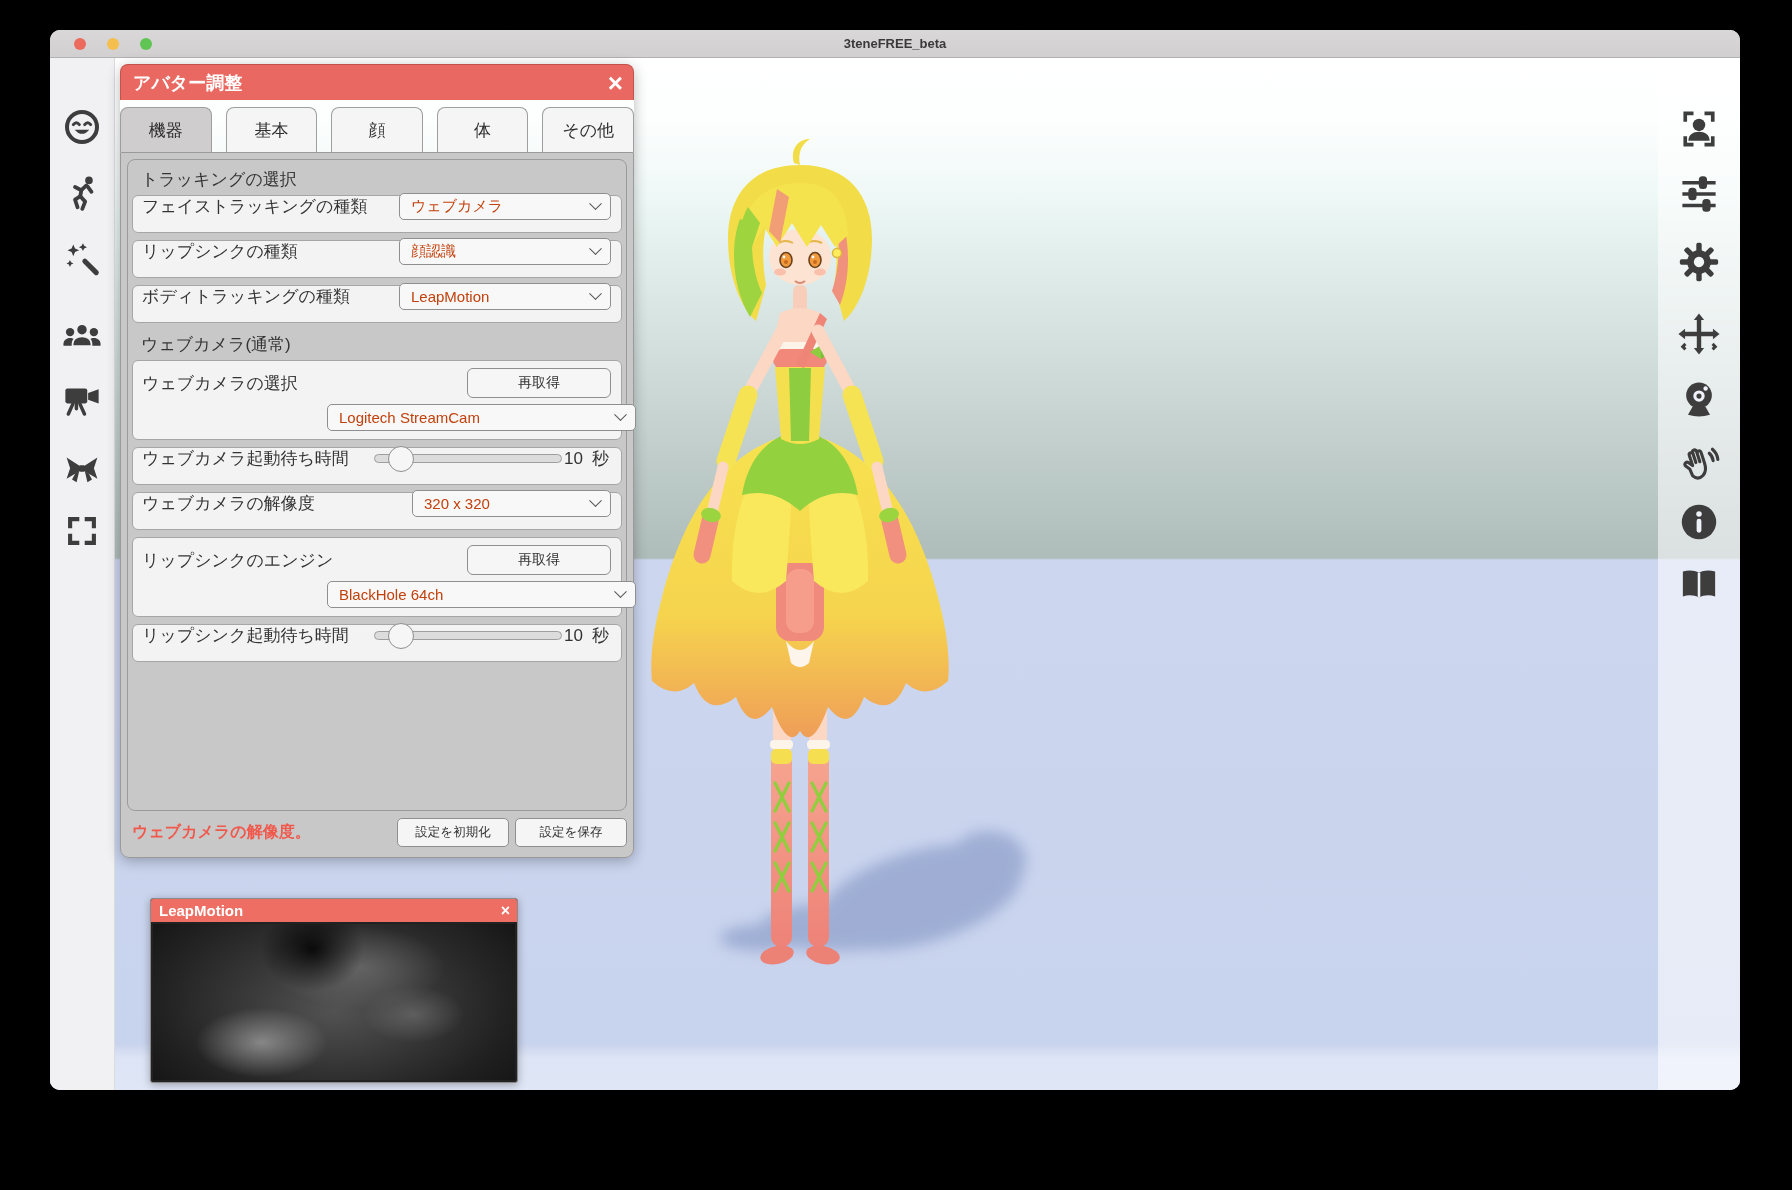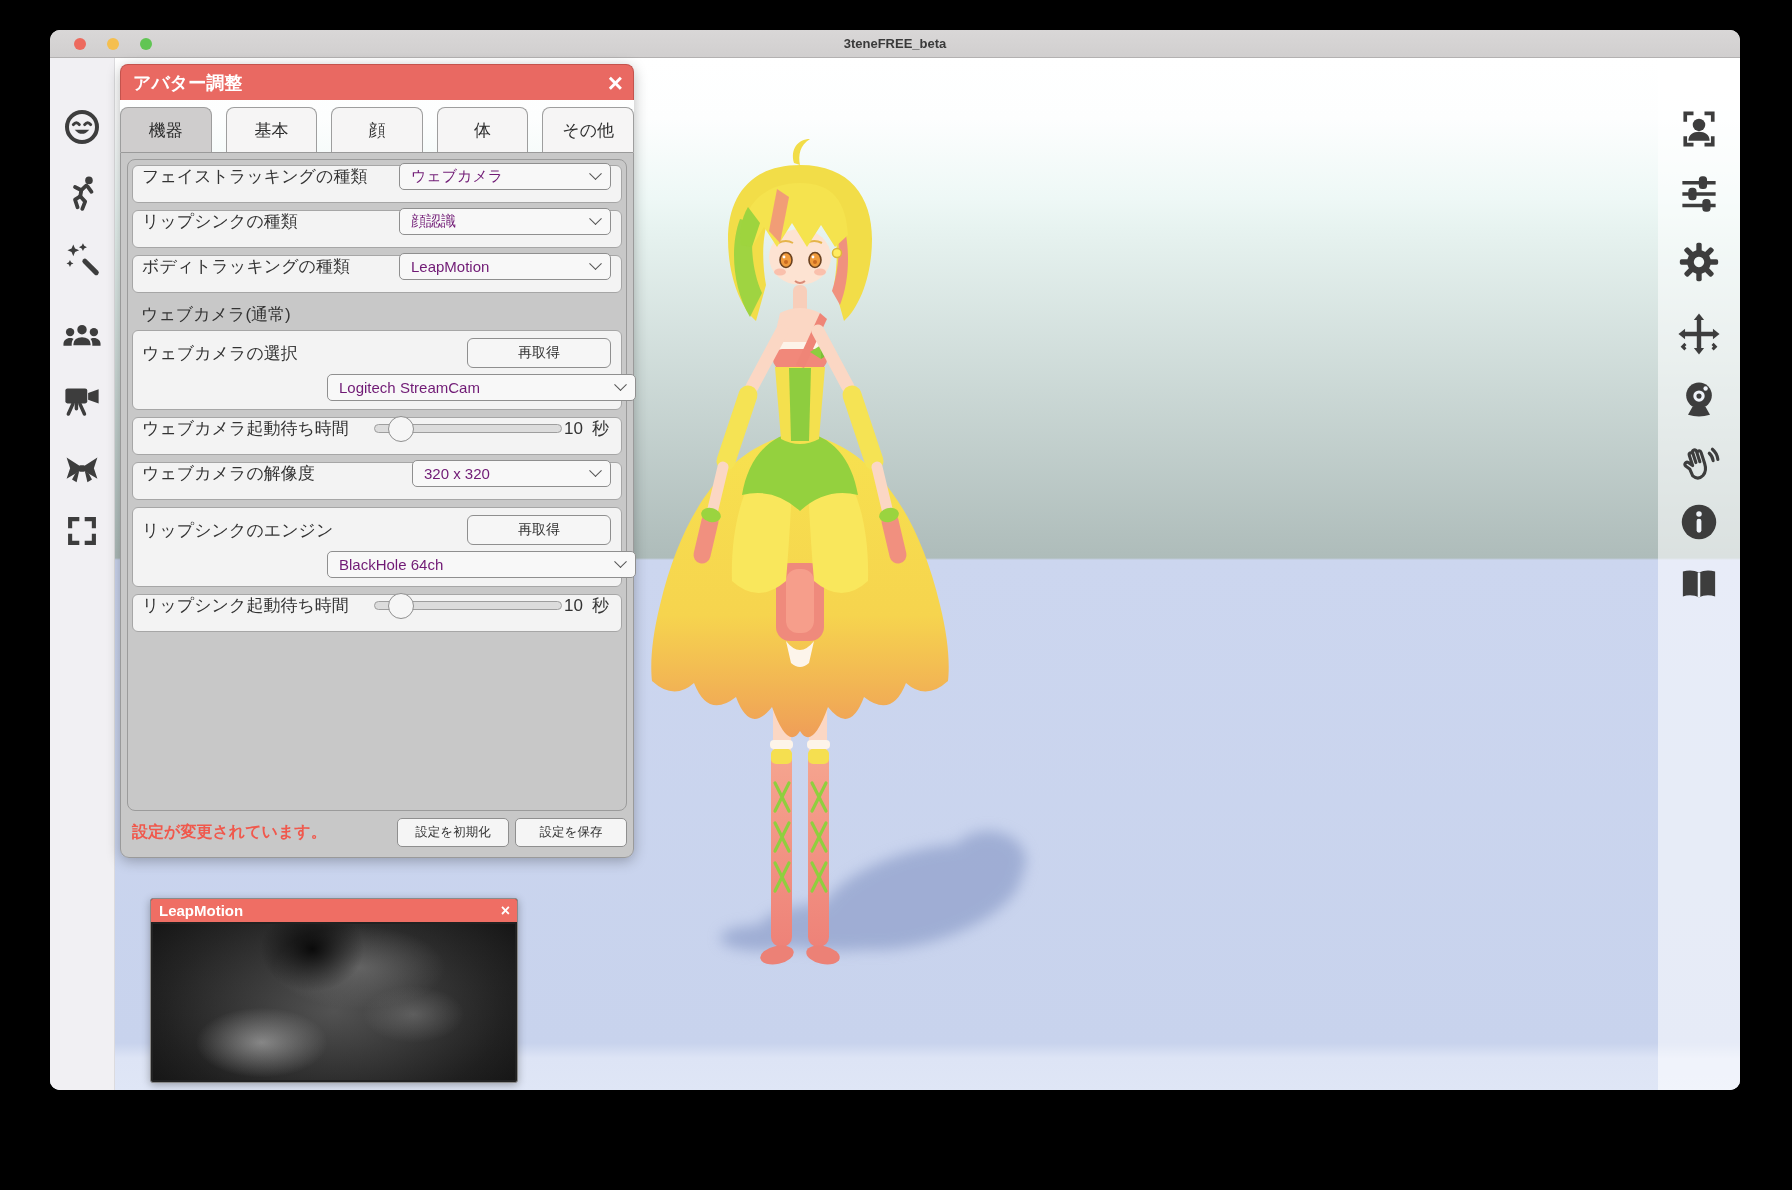--- a/index.html
+++ b/index.html
@@ -49,21 +49,21 @@
   .groupbox { height:652px; border:1px solid #9b9b9b; border-radius:8px; padding:5px 4px; }
 
   .sec { height:30px; line-height:30px; padding-left:9px; font-size:17px; color:#333; }
   .sec.mt { margin-top:5px; }
   .row { background:#f3f3f3; border:1px solid #a6a6a6; border-radius:6px;
     display:flex; align-items:center; padding:0 10px 15px 9px; margin-bottom:7px; }
   .row.h38 { height:38px; }
   .row .lbl { font-size:17px; color:#333; flex:1; white-space:nowrap; }
   .combo { display:flex; align-items:center; justify-content:space-between;
     background:#f8f8f8; border:1px solid #8f8f8f; border-radius:5px; height:27px;
-    padding:0 10px 0 11px; font-size:15px; color:#701a75; cursor:pointer; }
+    padding:0 10px 0 11px; font-size:15px; color:#c2410c; cursor:pointer; }
   .combo .chev { width:9px; height:9px; border-right:1.8px solid #555; border-bottom:1.8px solid #555;
     transform:rotate(45deg) translate(-2px,-2px); }
   .w212 { width:212px; } .w199 { width:199px; } .w264 { width:264px; } .w309 { width:309px; }
 
   .row.tall { display:block; padding:6px 10px 8px 9px; }
   .row.tall .line1 { display:flex; align-items:center; height:32px; }
   .row.tall .line2 { margin-top:5px; margin-left:185px; }
   .btn { background:#f6f6f6; border:1px solid #8f8f8f; border-radius:6px; height:30px;
     width:144px; font-size:14px; color:#333; display:flex; align-items:center; justify-content:center;
     cursor:pointer; }
@@ -394,20 +394,21 @@
           <div class="tab">
               <span>体</span>
             </div>
           <div class="tab">
               <span>その他</span>
             </div>
         </div>
         <div class="panel">
           <div class="groupbox">
 
+            <div class="sec">トラッキングの選択</div>
 
             <div class="row h38">
               <span class="lbl">フェイストラッキングの種類</span>
               <div class="combo w212">
                 <span>ウェブカメラ</span>
                 <span class="chev"></span>
               </div>
             </div>
 
             <div class="row h38">
@@ -478,21 +479,21 @@
               <div class="track">
                 <div class="knob"></div>
               </div>
               <span class="sval">10</span>
               <span class="sunit">秒</span>
             </div>
 
           </div>
 
           <div class="dlg-footer">
-            <span class="warn">設定が変更されています。</span>
+            <span class="warn">ウェブカメラの解像度。</span>
             <div class="fbtn">設定を初期化</div>
             <div class="fbtn">設定を保存</div>
           </div>
         </div>
       </div>
 
       <div class="leap">
         <div class="leap-header">
           <span class="leap-title">LeapMotion</span>
           <span class="leap-close">×</span>

